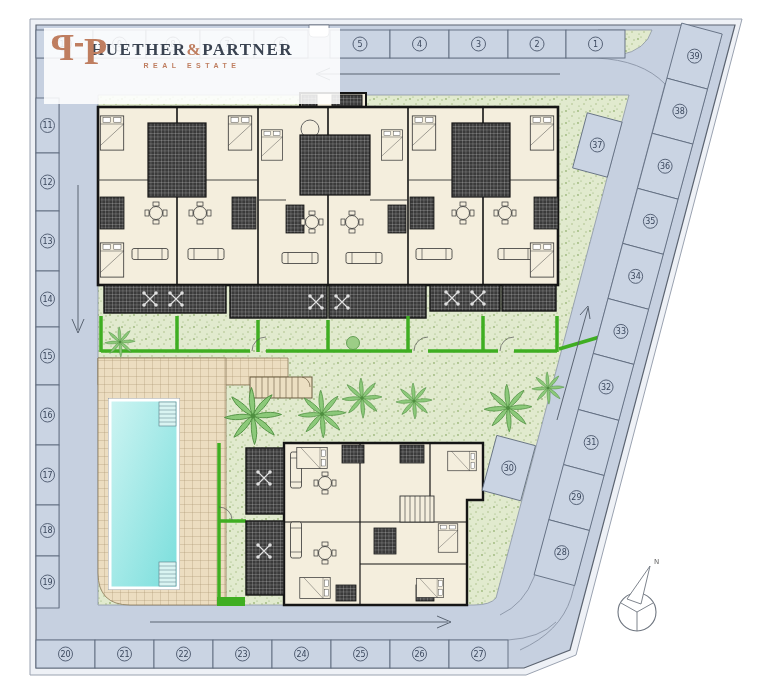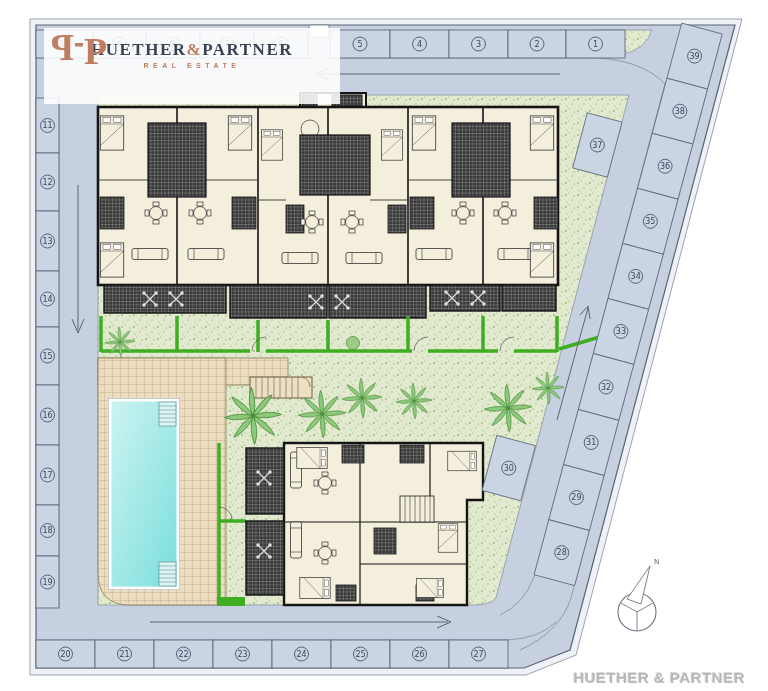--- a/index.html
+++ b/index.html
@@ -458,14 +458,13 @@
     <g fill="var(--copper,#bf7e60)" font-family="Liberation Serif, serif" font-weight="bold" font-size="38">
       <text transform="translate(30,32) scale(-1,1)">P</text>
       <text transform="translate(40,36)">P</text>
       <rect x="31" y="15" width="8" height="3.5"></rect>
     </g>
   </svg>
   <div class="logo-title"><span>HUETHER</span><span class="amp">&amp;</span><span>PARTNER</span></div>
   <div class="logo-tagline">REAL ESTATE</div>
 </div>
 
-<div class="watermark">HUETHER &amp; PARTNER</div>
 </div>
 
 </body></html>

